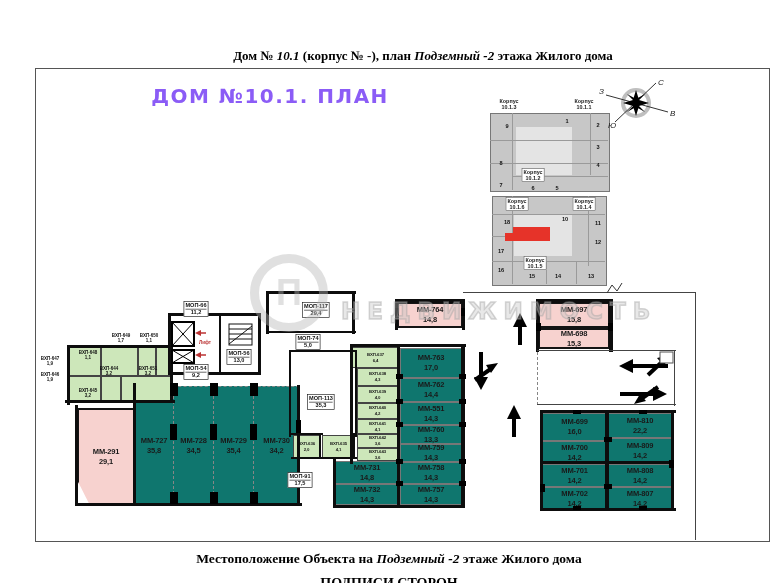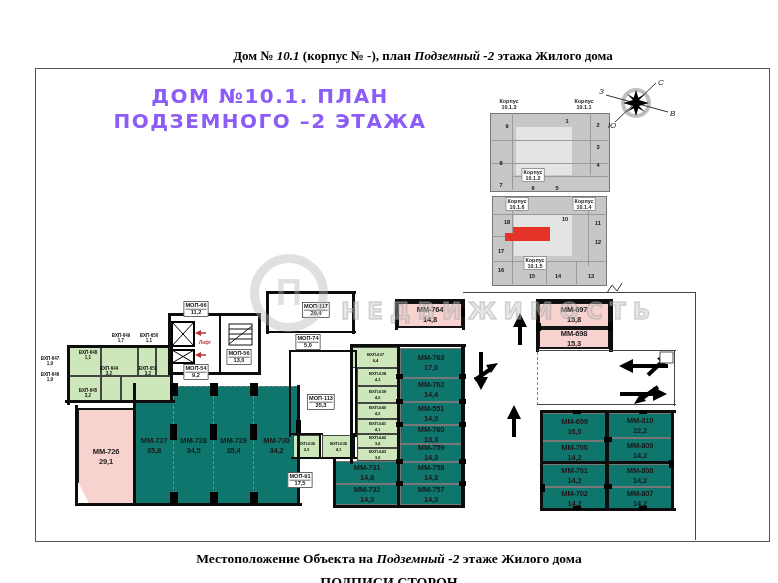--- a/index.html
+++ b/index.html
@@ -49,21 +49,20 @@
 <body>
 
 <div id="sheet">
 
   <div class="hdr serif" style="top:48px;font-size:13px;text-indent:68px;"><span>Дом № </span><span class="it">10.1</span><span> (корпус № -), план </span><span class="it">Подземный -2</span><span> этажа Жилого дома</span></div>
 
   <div id="frame"></div>
 
   <div id="plan-title">
     <div>ДОМ №10.1. ПЛАН</div>
-    <div>ПОДЗЕМНОГО –2 ЭТАЖА</div>
   </div>
 
   <div id="keyplan">
     <div class="kp-block" style="left:490px;top:113px;width:118px;height:77px;"></div>
     <div class="kp-light" style="left:516px;top:127px;width:56px;height:48px;"></div>
     <div class="kp-line" style="left:512px;top:113px;width:1px;height:77px;"></div>
     <div class="kp-line" style="left:590px;top:113px;width:1px;height:62px;"></div>
     <div class="kp-line" style="left:490px;top:140px;width:118px;height:1px;"></div>
     <div class="kp-line" style="left:490px;top:163px;width:118px;height:1px;"></div>
     <div class="kp-line" style="left:512px;top:176px;width:96px;height:1px;"></div>
@@ -131,21 +130,21 @@
     <polygon points="29,36 38,27 47,36 38,31" fill="#000"></polygon>
     <text x="60" y="9" font-size="8" font-style="italic" fill="#222"><tspan id="cmp-n">С</tspan></text>
     <text x="1" y="18" font-size="8" font-style="italic" fill="#222"><tspan id="cmp-w">З</tspan></text>
     <text x="72" y="40" font-size="8" font-style="italic" fill="#222"><tspan id="cmp-e">В</tspan></text>
     <text x="10" y="52" font-size="8" font-style="italic" fill="#222"><tspan id="cmp-s">Ю</tspan></text>
   </svg>
 
   <div id="plan">
       <div class="room pink" style="left: 77px; top: 408px; width: 58px; height: 97px; clip-path: polygon(0px 0px, 100% 0px, 100% 100%, 22% 100%, 0px 74%);">
         <span class="rlabel">
-          <div>ММ-726</div>
+          <div>ММ-291</div>
           <div>29,1</div>
         </span>
       </div>
       <div class="room yellow" style="left: 135px; top: 386px; width: 38px; height: 118px; border-top: 1px dashed rgb(134, 134, 134); border-right: none; border-bottom: none; border-left: none; border-image: initial;">
         <span class="rlabel">
           <div>ММ-727</div>
           <div>35,8</div>
         </span>
       </div>
       <div class="room yellow" style="left: 173px; top: 386px; width: 40px; height: 118px; border-top: 1px dashed rgb(134, 134, 134); border-right: none; border-bottom: none; border-left: 1px dashed rgb(134, 134, 134); border-image: initial;">

